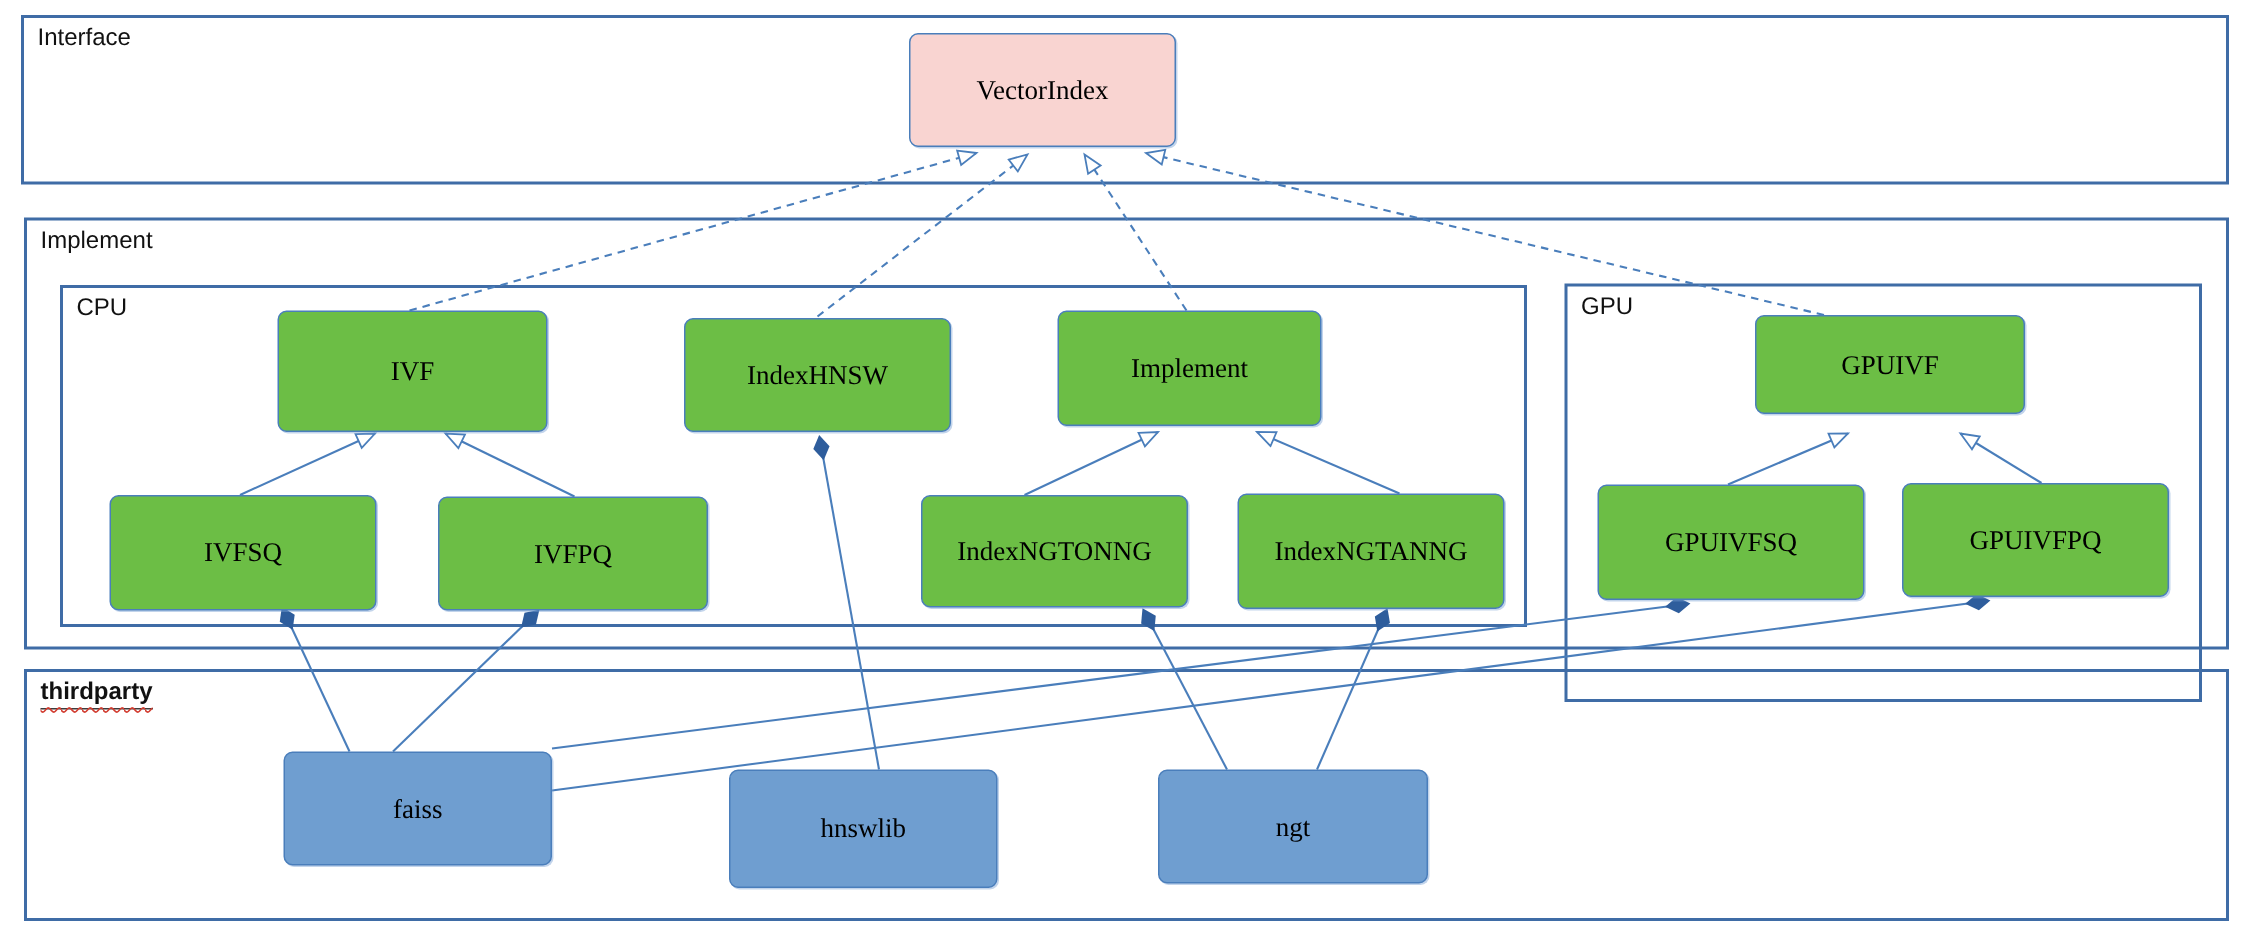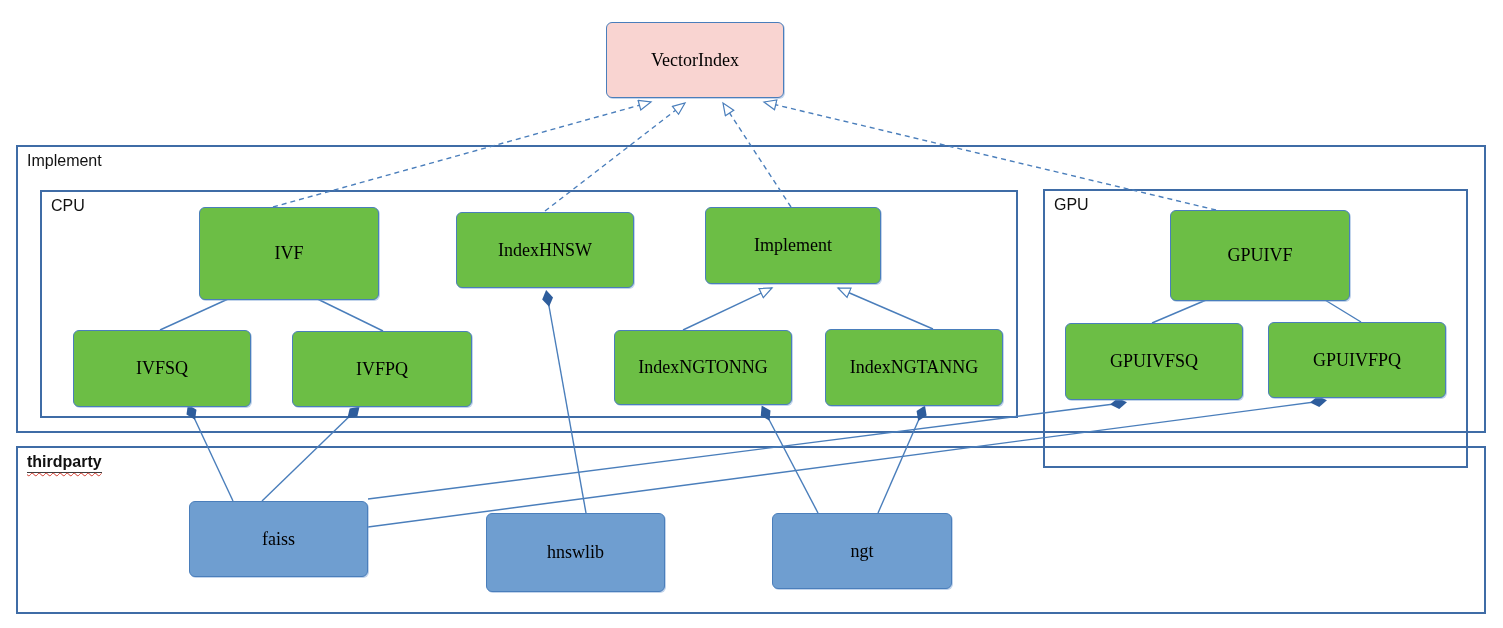--- a/index.html
+++ b/index.html
@@ -87,57 +87,60 @@
         <line x1="1361" y1="322" x2="1307" y2="289" class="edge edge-inheritance" marker-end="url(#tri)"></line>
         <line x1="233" y1="501" x2="190" y2="409" class="edge edge-composition" marker-end="url(#dia)"></line>
         <line x1="262" y1="501" x2="356" y2="410" class="edge edge-composition" marker-end="url(#dia)"></line>
         <line x1="368" y1="499" x2="1122" y2="403" class="edge edge-composition" marker-end="url(#dia)"></line>
         <line x1="368" y1="527" x2="1322" y2="401" class="edge edge-composition" marker-end="url(#dia)"></line>
         <line x1="586" y1="513" x2="547" y2="295" class="edge edge-composition" marker-end="url(#dia)"></line>
         <line x1="818" y1="513" x2="764" y2="410" class="edge edge-composition" marker-end="url(#dia)"></line>
         <line x1="878" y1="513" x2="923" y2="410" class="edge edge-composition" marker-end="url(#dia)"></line>
       </g>
   </svg>
+<div class="section" style="left: 14px; top: 10px; width: 1472px; height: 113px;">
+      <span class="section-label">Interface</span>
+    </div>
     <div class="section" style="left: 16px; top: 145px; width: 1470px; height: 288px;">
       <span class="section-label">Implement</span>
     </div>
     <div class="section" style="left: 40px; top: 190px; width: 978px; height: 228px;">
       <span class="section-label">CPU</span>
     </div>
     <div class="section" style="left: 1043px; top: 189px; width: 425px; height: 279px;">
       <span class="section-label">GPU</span>
     </div>
     <div class="section" style="left: 16px; top: 446px; width: 1470px; height: 168px; font-weight: bold;">
       <span class="section-label squiggly">thirdparty</span>
     </div>
     <div class="node node-interface" style="left: 606px; top: 22px; width: 178px; height: 76px;">
       <span>VectorIndex</span>
     </div>
-    <div class="node node-implementation" style="left: 199px; top: 207px; width: 180px; height: 93px;">
+    <div class="node node-implementation" style="left: 185px; top: 207px; width: 180px; height: 81px;">
       <span>IVF</span>
     </div>
     <div class="node node-implementation" style="left: 456px; top: 212px; width: 178px; height: 76px;">
       <span>IndexHNSW</span>
     </div>
     <div class="node node-implementation" style="left: 705px; top: 207px; width: 176px; height: 77px;">
       <span>Implement</span>
     </div>
     <div class="node node-implementation" style="left: 73px; top: 330px; width: 178px; height: 77px;">
       <span>IVFSQ</span>
     </div>
     <div class="node node-implementation" style="left: 292px; top: 331px; width: 180px; height: 76px;">
       <span>IVFPQ</span>
     </div>
     <div class="node node-implementation" style="left: 614px; top: 330px; width: 178px; height: 75px;">
       <span>IndexNGTONNG</span>
     </div>
     <div class="node node-implementation" style="left: 825px; top: 329px; width: 178px; height: 77px;">
       <span>IndexNGTANNG</span>
     </div>
-    <div class="node node-implementation" style="left: 1170px; top: 210px; width: 180px; height: 91px;">
+    <div class="node node-implementation" style="left: 1170px; top: 210px; width: 180px; height: 66px;">
       <span>GPUIVF</span>
     </div>
     <div class="node node-implementation" style="left: 1065px; top: 323px; width: 178px; height: 77px;">
       <span>GPUIVFSQ</span>
     </div>
     <div class="node node-implementation" style="left: 1268px; top: 322px; width: 178px; height: 76px;">
       <span>GPUIVFPQ</span>
     </div>
     <div class="node node-library" style="left: 189px; top: 501px; width: 179px; height: 76px;">
       <span>faiss</span>

